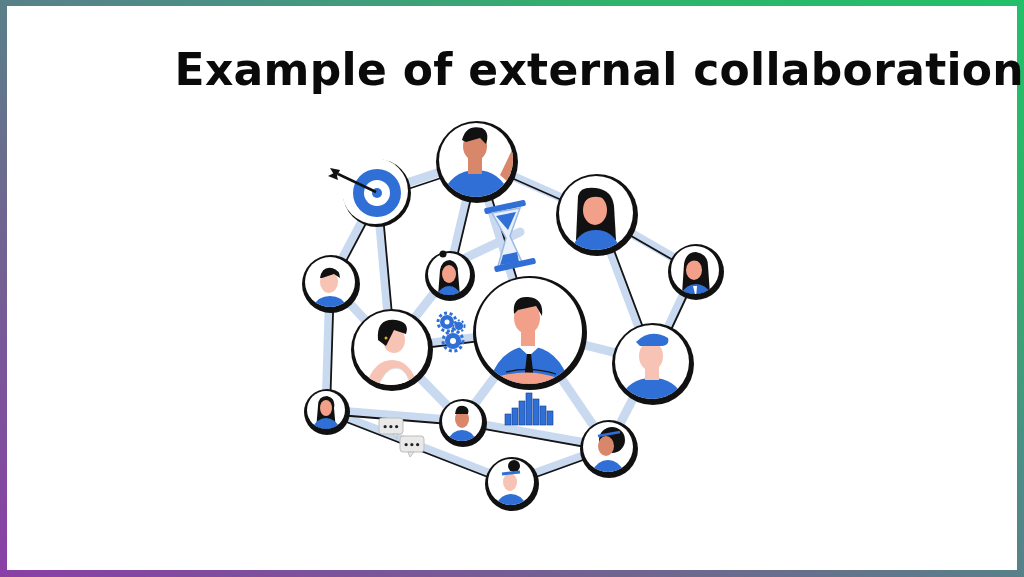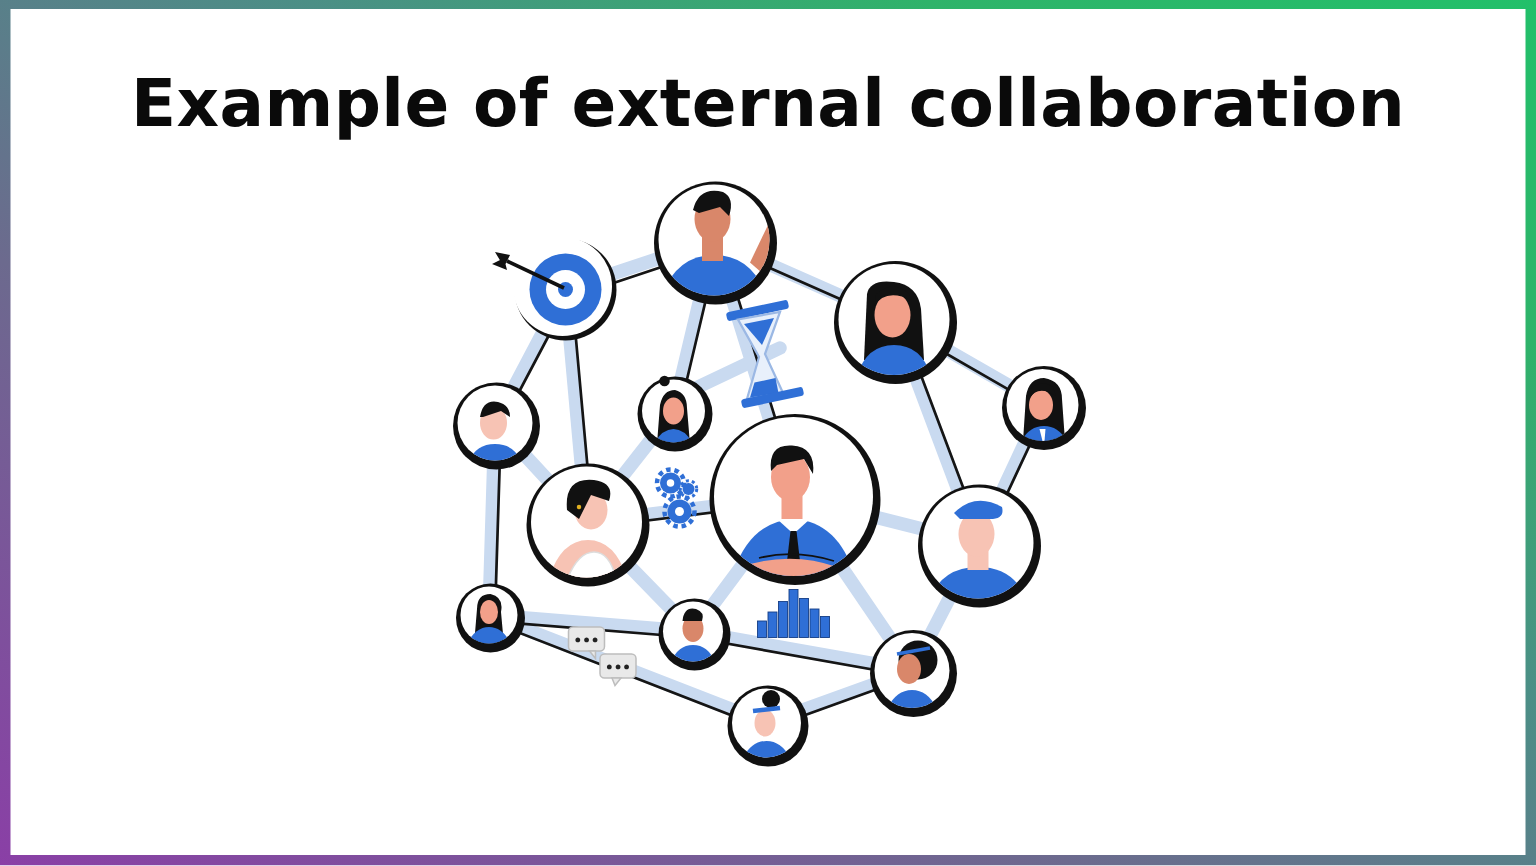--- a/index.html
+++ b/index.html
@@ -12,21 +12,21 @@
   .frame {
     position: absolute; left: 0; top: 0; width: 1024px; height: 577px;
     background: linear-gradient(to top right, #8a3fa6 0%, #6c6a8e 35%, #4b8f86 60%, #2fb36a 80%, #22c06a 100%);
   }
   .inner {
     position: absolute; left: 7px; top: 6px; right: 7px; bottom: 7px;
     background: #ffffff;
   }
   .title {
     position: absolute; left: 0; right: 0; top: 44px;
-    text-align: center; font-size: 44px; font-weight: bold;
+    text-align: right; font-size: 44px; font-weight: bold;
     color: #0a0a0a; letter-spacing: 0.3px;
     font-family: "DejaVu Sans", sans-serif;
   }
   svg.net { position: absolute; left: 0; top: 0; }
 </style>
 </head>
 <body>
 
 <div class="frame">
   <div class="inner"></div>

